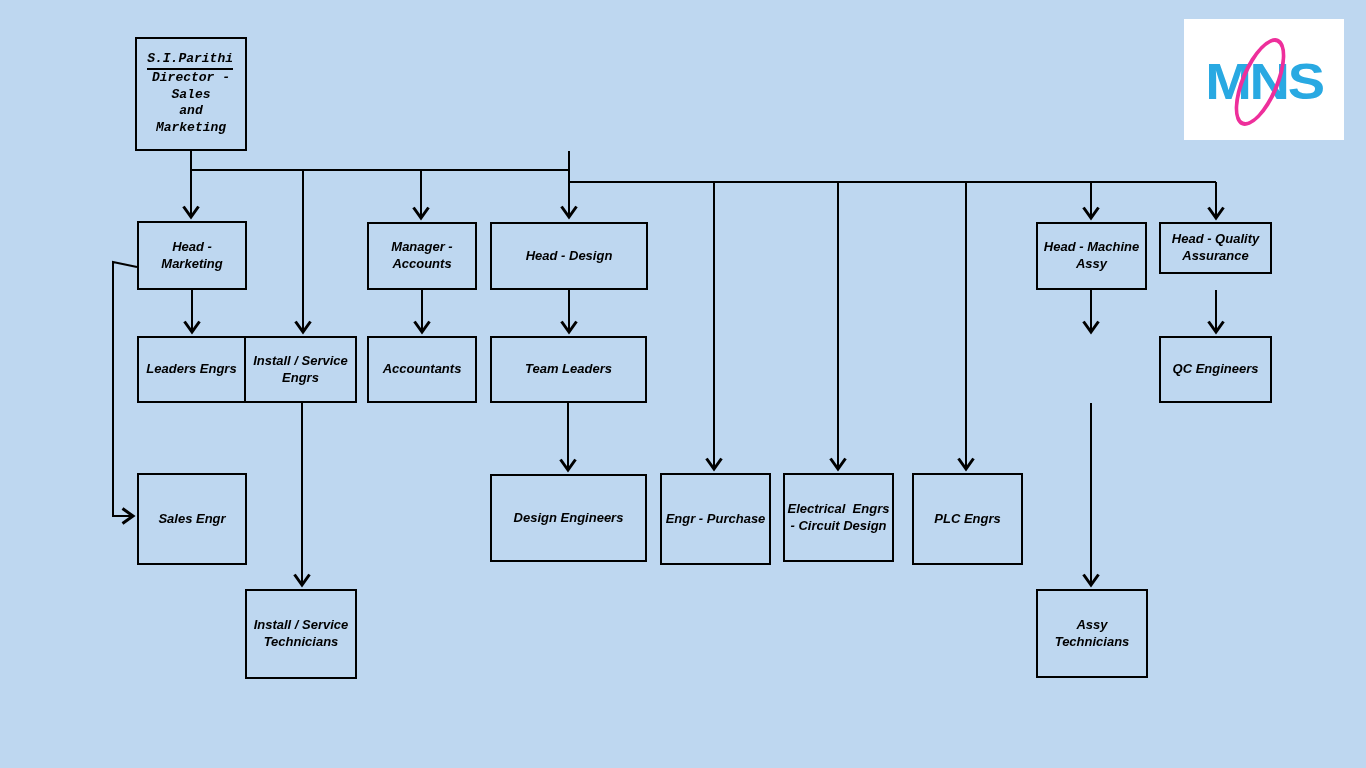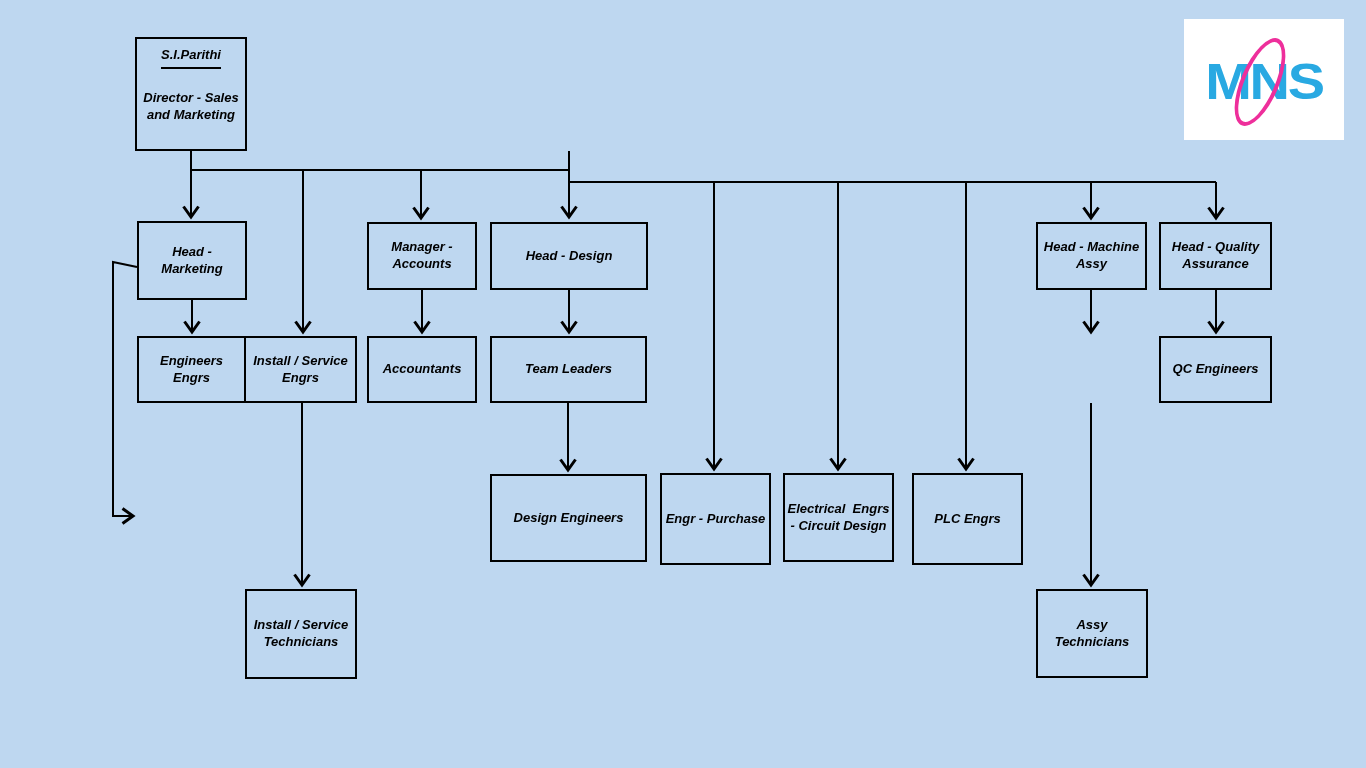--- a/index.html
+++ b/index.html
@@ -35,22 +35,23 @@
     font-weight: bold;
     font-style: italic;
     font-size: 13px;
     line-height: 1.3;
     color: #000;
     padding: 2px;
   }
   .node .lbl { white-space: pre-wrap; }
   .dir {
     flex-direction: column;
-    align-items: center;
-    padding: 4px;
+    align-items: flex-end;
+    padding: 12px;
+    font-family: Liberation Mono, monospace;
   }
   .dir-name {
     height: 24px;
     border-bottom: 2px solid #000;
     display: flex;
     align-items: center;
     justify-content: center;
     font-weight: bold;
     font-style: italic;
     font-size: 13px;
@@ -135,56 +136,59 @@
     </g>
   </svg>
 
   <div class="node dir" style="left:135px;top:37px;width:112px;height:114px">
     <div class="dir-name">S.I.Parithi</div>
     <div class="dir-title">Director - Sales
 and Marketing</div>
   </div>
 
 
-  <div class="node" style="left:137px;top:221px;width:110px;height:79px">
+  <div class="node" style="left:137px;top:221px;width:110px;height:69px">
     <span class="lbl">Head - Marketing</span>
   </div>
   <div class="node" style="left:367px;top:222px;width:110px;height:68px">
     <span class="lbl">Manager -
 Accounts</span>
   </div>
   <div class="node" style="left:490px;top:222px;width:158px;height:68px">
     <span class="lbl">Head - Design</span>
   </div>
   <div class="node" style="left:1036px;top:222px;width:111px;height:68px">
     <span class="lbl">Head - Machine
 Assy</span>
   </div>
-  <div class="node" style="left:1159px;top:222px;width:113px;height:68px">
+  <div class="node" style="left:1159px;top:222px;width:113px;height:52px">
     <span class="lbl">Head - Quality
 Assurance</span>
   </div>
 
   <div class="node" style="left:137px;top:336px;width:109px;height:67px">
-    <span class="lbl">Engineers Engrs</span>
+    <span class="lbl">Leaders Engrs</span>
   </div>
   <div class="node" style="left:244px;top:336px;width:113px;height:67px">
     <span class="lbl">Install / Service
 Engrs</span>
   </div>
   <div class="node" style="left:367px;top:336px;width:110px;height:67px">
     <span class="lbl">Accountants</span>
   </div>
   <div class="node" style="left:490px;top:336px;width:157px;height:67px">
     <span class="lbl">Team Leaders</span>
   </div>
   <div class="node" style="left:1159px;top:336px;width:113px;height:67px">
     <span class="lbl">QC Engineers</span>
   </div>
 
+  <div class="node" style="left:137px;top:473px;width:110px;height:92px">
+    <span class="lbl">Sales Engr</span>
+  </div>
   <div class="node" style="left:490px;top:474px;width:157px;height:88px">
     <span class="lbl">Design Engineers</span>
   </div>
   <div class="node" style="left:660px;top:473px;width:111px;height:92px">
     <span class="lbl">Engr - Purchase</span>
   </div>
   <div class="node" style="left:783px;top:473px;width:111px;height:89px">
     <span class="lbl">Electrical  Engrs
 - Circuit Design</span>
   </div>

